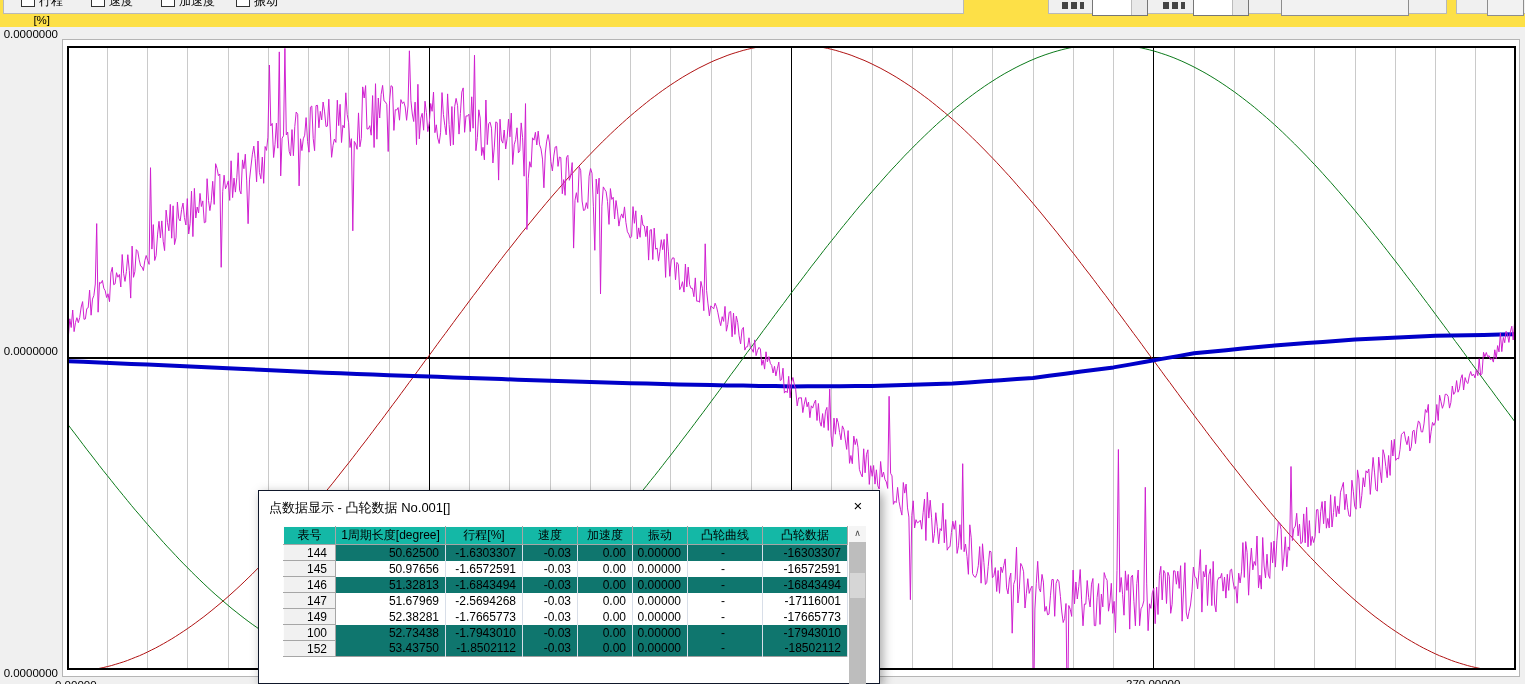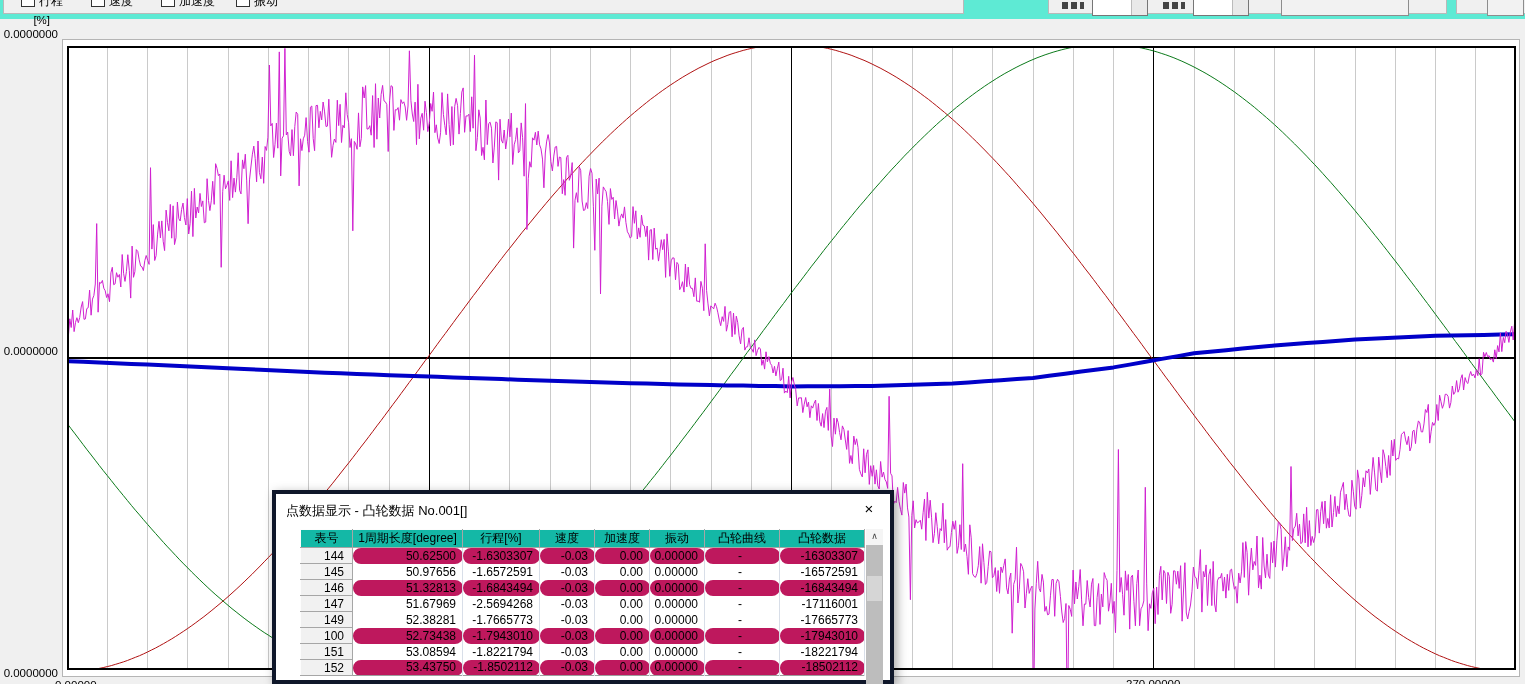--- a/index.html
+++ b/index.html
@@ -3,45 +3,45 @@
 <meta charset="utf-8">
 <style>
   html,body{margin:0;padding:0;}
   body{
     width:1525px;height:684px;overflow:hidden;position:relative;
     background:#f0f0f0;
     font-family:"Liberation Sans","DejaVu Sans",sans-serif;
     color:#000;
   }
   
-  .topstrip{position:absolute;left:0;top:0;width:1525px;height:19px;overflow:hidden;background:#5eead4;}
+  .topstrip{position:absolute;left:0;top:0;width:1525px;height:27px;overflow:hidden;background:#fde047;}
   .groupbox{position:absolute;top:-20px;height:32px;border:1px solid #b9b9b9;background:#f0f0f0;}
   .cbitem{position:absolute;top:-7px;height:20px;font-size:12px;white-space:nowrap;}
   .cbbox{display:inline-block;width:12px;height:12px;border:1px solid #333;background:#fff;vertical-align:-2px;margin-right:4px;}
   .lblsliver{position:absolute;top:2px;height:7px;width:22px;background:repeating-linear-gradient(90deg,#444 0 6px,#f0f0f0 6px 9px);}
   .spinbox{position:absolute;top:-8px;width:54px;height:22px;background:#fff;border:1px solid #767676;}
   .spinbtn{position:absolute;right:0;top:0;width:15px;height:100%;background:#e9e9e9;border-left:1px solid #bbb;}
   .toolbtn{position:absolute;top:-8px;height:22px;background:#f2f2f2;border:1px solid #8d8d8d;}
   
   .ylab{position:absolute;left:0;width:58px;text-align:right;font-size:11.5px;}
   .xlab{position:absolute;font-size:11.5px;white-space:nowrap;}
   
   .chartpanel{position:absolute;left:62px;top:39px;width:1458px;height:638px;background:#fff;border:1px solid #b5b5b5;box-sizing:border-box;z-index:1;}
   .plot{position:absolute;left:4px;top:6px;width:1449px;height:624px;}
   
-  .dialog{position:absolute;left:272px;top:490px;width:622px;height:194px;background:#fff;border:4px solid #0f172a;box-shadow:3px 3px 10px rgba(0,0,0,.35);z-index:10;box-sizing:border-box;}
+  .dialog{position:absolute;left:258px;top:490px;width:622px;height:194px;background:#fff;border:1px solid #0f172a;box-shadow:3px 3px 10px rgba(0,0,0,.35);z-index:10;box-sizing:border-box;}
   .dlgtitle{position:absolute;left:10px;top:8px;font-size:13px;white-space:nowrap;}
   .dlgclose{position:absolute;right:10px;top:4px;width:22px;height:22px;line-height:22px;text-align:center;font-size:15px;cursor:default;}
   table.pts{position:absolute;left:24px;top:35px;border-collapse:collapse;table-layout:fixed;border:1px solid #9d9d9d;}
   table.pts th,table.pts td{font-size:12px;font-weight:normal;white-space:nowrap;overflow:hidden;box-sizing:border-box;}
   table.pts thead th{height:17px;background:#14b8a6;border:1px solid;border-color:#fdfdfd #a6a6a6 #a6a6a6 #fdfdfd;text-align:center;padding:0 1px;}
   table.pts tbody tr{height:16px;}
   table.pts tbody th{background:#f1f1f1;border:1px solid;border-color:#fdfdfd #a6a6a6 #a6a6a6 #fdfdfd;text-align:right;padding:0 8px 0 2px;}
   table.pts tbody td{background:#fff;text-align:right;padding:0 6px 0 2px;border-right:1px solid #d8dee8;}
-  table.pts tbody tr.alt td{background:#be185d;border-radius:8px;}
+  table.pts tbody tr.alt td{background:#0f766e;}
   table.pts td.ctr{text-align:center;}
   
   .vscroll{position:absolute;left:590px;top:35px;width:17px;height:159px;background:#bdbdbd;}
   .vscroll .up{position:absolute;left:0;top:0;width:17px;height:16px;background:#f5f5f5;text-align:center;font-size:9px;line-height:15px;color:#444;}
   .vscroll .thumb{position:absolute;left:1px;top:47px;width:15px;height:25px;background:#d6d6d6;}
 </style>
 </head>
 <body>
 
 <div class="topstrip">
@@ -196,30 +196,20 @@
         <tr class="alt">
           <th>100</th>
           <td>52.73438</td>
           <td>-1.7943010</td>
           <td>-0.03</td>
           <td>0.00</td>
           <td>0.00000</td>
           <td class="ctr">-</td>
           <td>-17943010</td>
         </tr>
-        <tr>
-          <th>151</th>
-          <td>53.08594</td>
-          <td>-1.8221794</td>
-          <td>-0.03</td>
-          <td>0.00</td>
-          <td>0.00000</td>
-          <td class="ctr">-</td>
-          <td>-18221794</td>
-        </tr>
         <tr class="alt">
           <th>152</th>
           <td>53.43750</td>
           <td>-1.8502112</td>
           <td>-0.03</td>
           <td>0.00</td>
           <td>0.00000</td>
           <td class="ctr">-</td>
           <td>-18502112</td>
         </tr>

